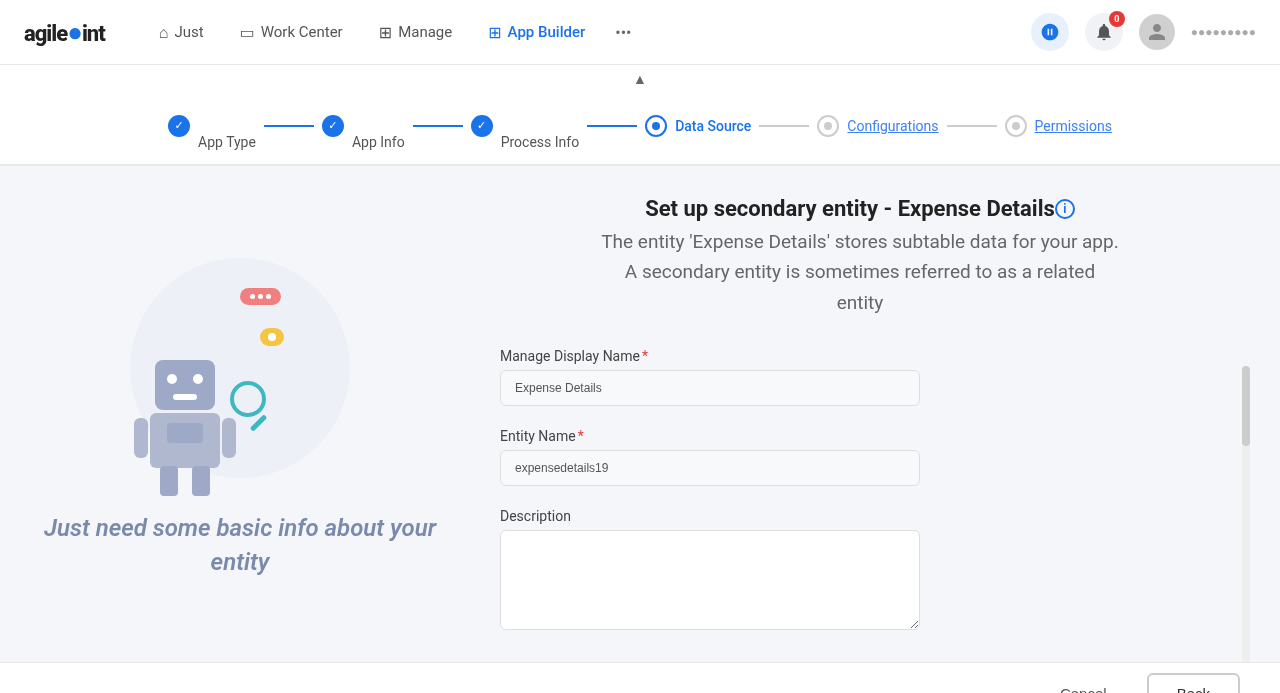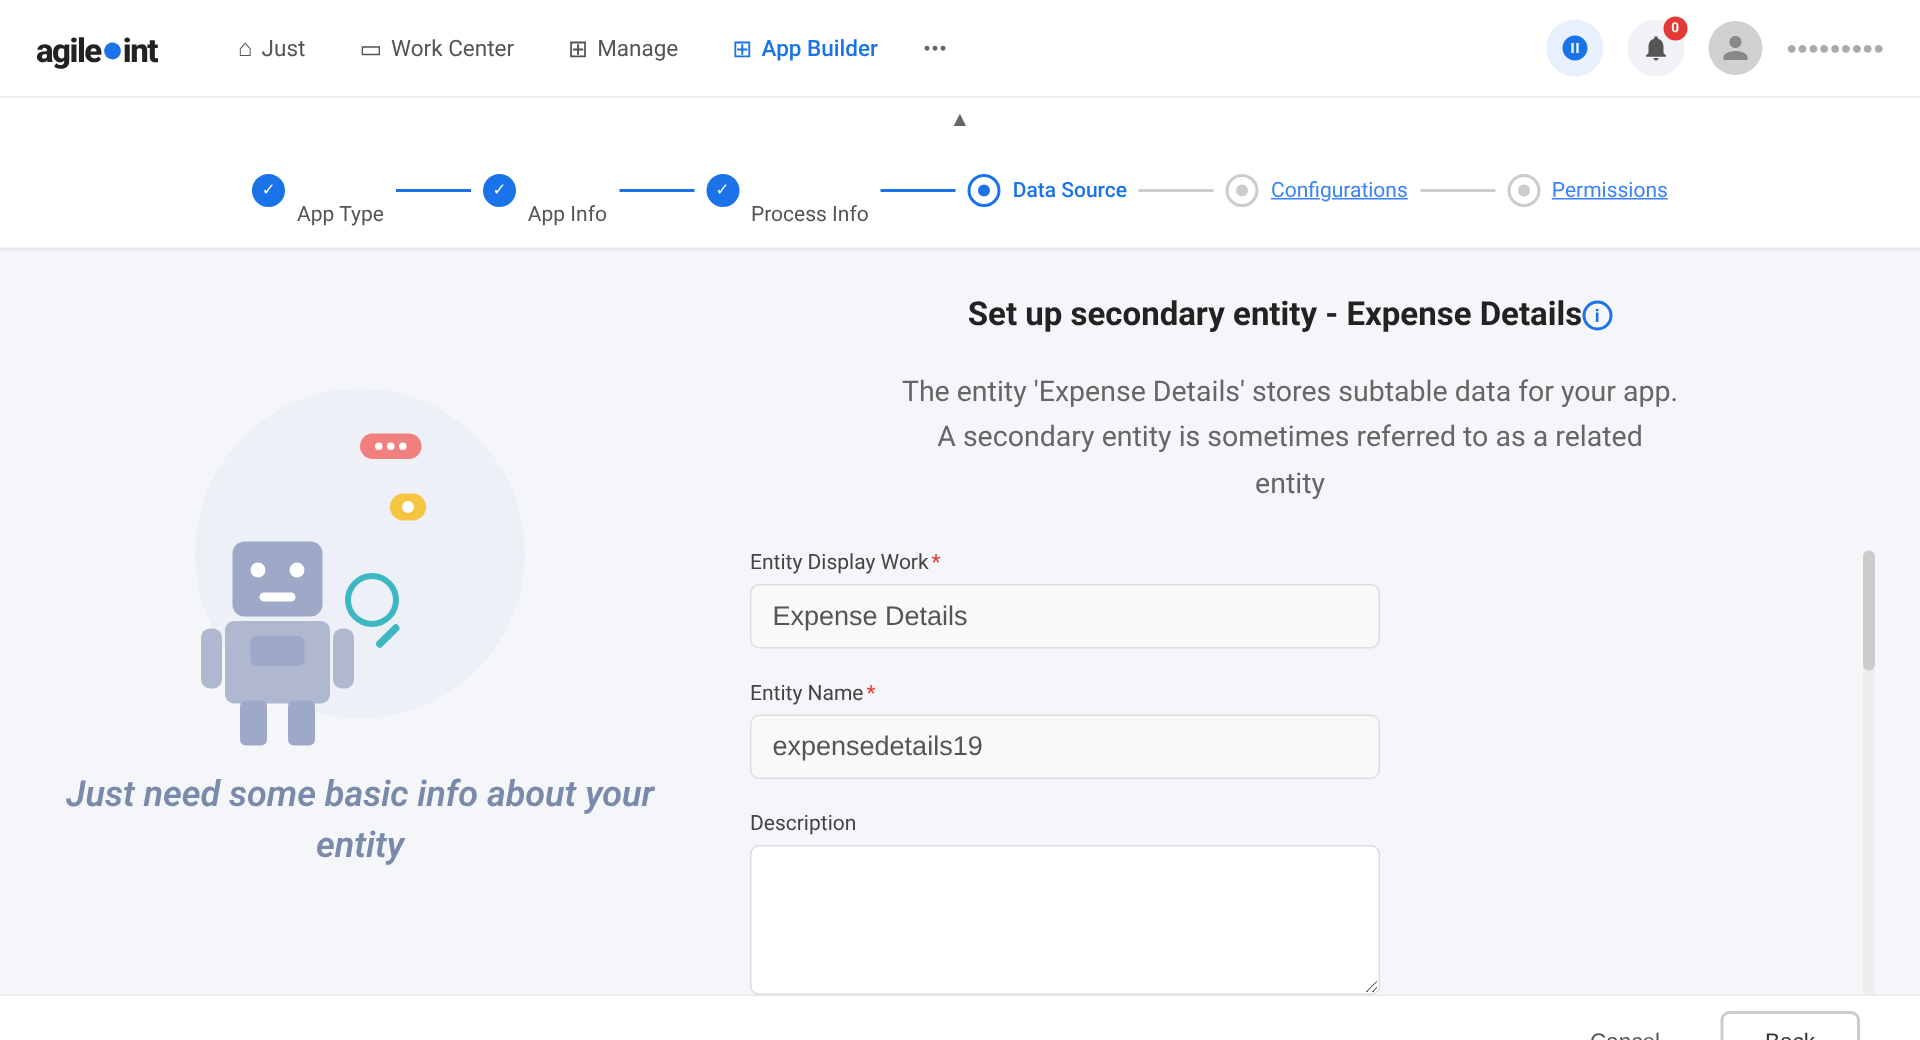--- a/index.html
+++ b/index.html
@@ -360,21 +360,21 @@
 
     
     .right-panel {
       flex: 1;
       padding: 30px 60px 20px 20px;
       overflow-y: auto;
     }
     .page-title-row {
       display: flex;
       align-items: center;
-      margin-bottom: 24px;
+      margin-bottom: 6px;
       text-align: center;
     }
     .page-title {
       font-size: 22px;
       font-weight: 700;
       color: #222;
     }
     .info-icon {
       width: 20px;
       height: 20px;
@@ -408,21 +408,21 @@
     .required {
       color: #e53935;
       margin-left: 2px;
     }
     .form-input {
       width: 100%;
       max-width: 420px;
       padding: 10px 14px;
       border: 1px solid #ddd;
       border-radius: 6px;
-      font-size: 18px;
+      font-size: 12px;
       color: #555;
       background: #f8f9fa;
       outline: none;
     }
     .form-textarea {
       width: 100%;
       max-width: 420px;
       padding: 10px 14px;
       border: 1px solid #ddd;
       border-radius: 6px;
@@ -641,21 +641,21 @@
     <div style="display:flex; flex-direction:column; align-items:center;">
       <div class="page-title-row">
         <h1 class="page-title">Set up secondary entity - Expense Details</h1>
         <div class="info-icon">i</div>
       </div>
       <p class="page-subtitle">The entity 'Expense Details' stores subtable data for your app. A secondary entity is sometimes referred to as a related entity</p>
     </div>
 
     <div class="form-group">
       <label class="form-label">
-        <span>Entity Display Work</span><span class="required">*</span>
+        <span>Manage Display Name</span><span class="required">*</span>
       </label>
       <input class="form-input" type="text" value="Expense Details" style="">
     </div>
 
     <div class="form-group">
       <label class="form-label">
         <span>Entity Name</span><span class="required">*</span>
       </label>
       <input class="form-input" type="text" value="expensedetails19" style="">
     </div>

